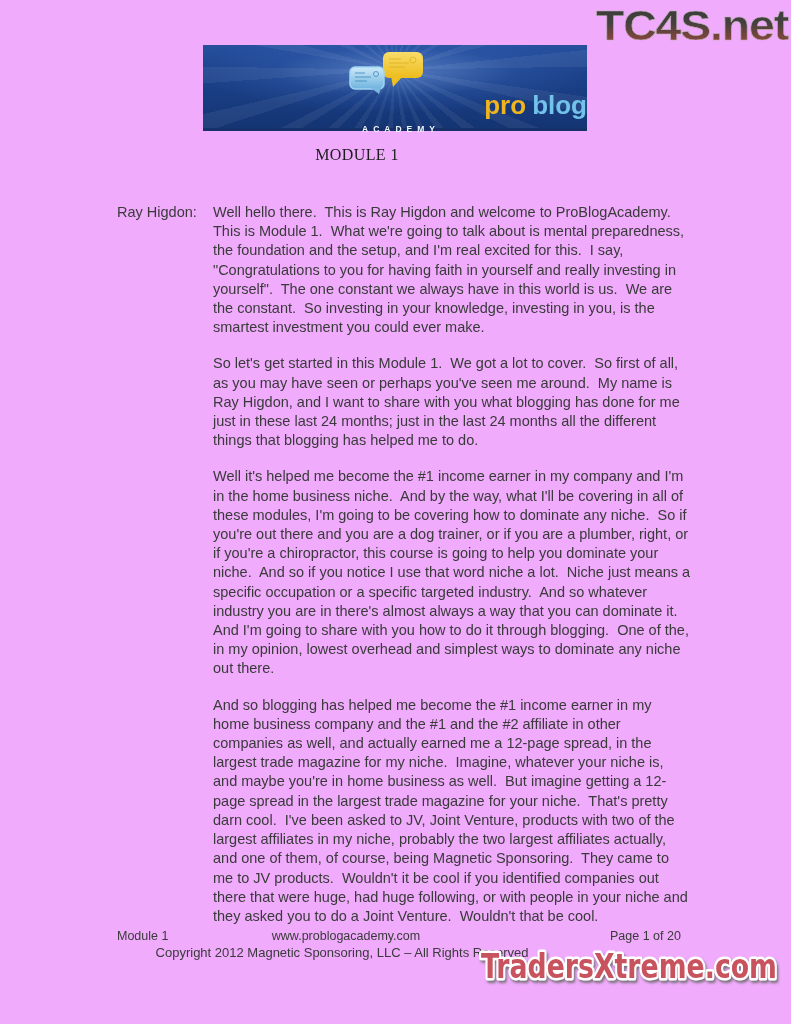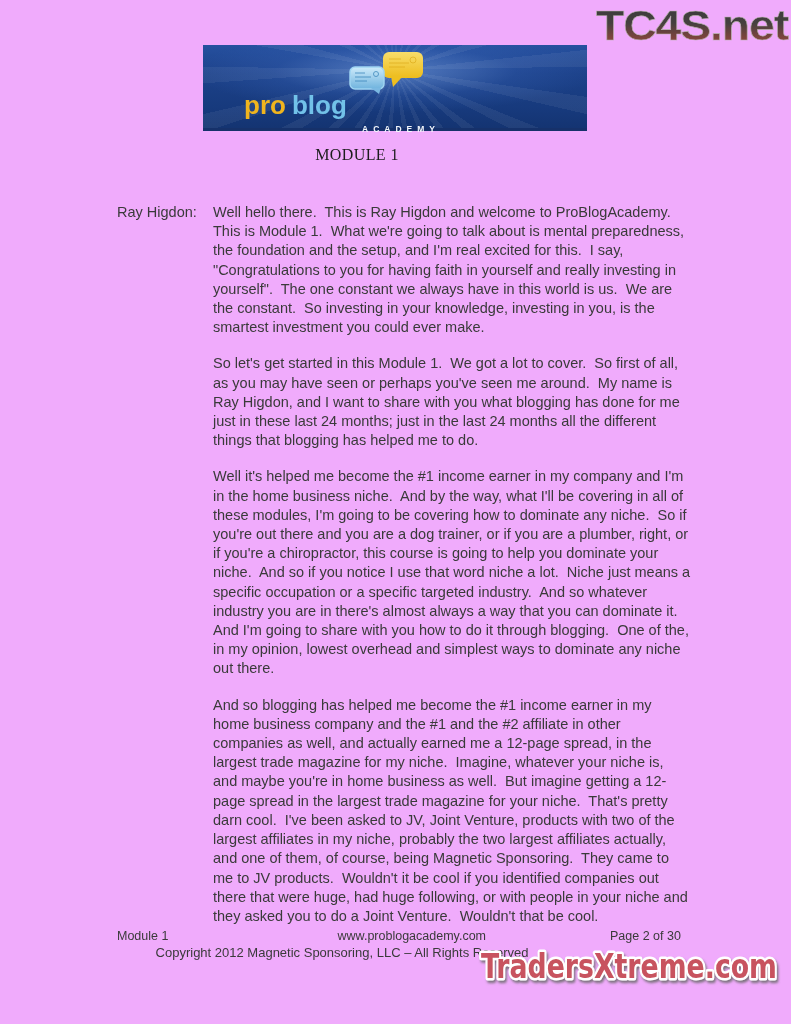--- a/index.html
+++ b/index.html
@@ -19,22 +19,22 @@
       radial-gradient(ellipse 70% 65% at 50% 32%, rgba(130,170,235,0.55) 0%, rgba(60,105,190,0.25) 45%, rgba(20,50,110,0) 75%),
       linear-gradient(180deg,#26509f 0%, #1c4189 35%, #173a7d 75%, #143472 100%);
     border-bottom:3px solid #16316a;
   }
   .banner .rays {
     position:absolute; inset:0;
     background:repeating-conic-gradient(from 0deg at 50% 30%, rgba(255,255,255,0.06) 0deg 5deg, rgba(255,255,255,0) 5deg 14deg);
     pointer-events:none;
   }
   .bubble { position:absolute; }
-  .wordmark { position:absolute; left:0; right:0; top:47px; text-align:left; line-height:1;
-              font-weight:bold; font-size:26px; letter-spacing:0;padding-left:41px; }
+  .wordmark { position:absolute; left:0; right:0; top:47px; text-align:right; line-height:1;
+              font-weight:bold; font-size:26px; letter-spacing:0; }
   .wordmark .pro  { color:#f0b51e; }
   .wordmark .blog { color:#72c2e9; margin-left:6px; }
   .academy { position:absolute; left:12px; right:0; top:73px; text-align:center;
              color:#f2f6fb; font-size:8.5px; letter-spacing:5px; font-weight:bold;margin-top:6px; }
 
   
   .doc-title {
     position:absolute; top:146px; left:117px; width:480px; text-align:center;
     font-family:"Liberation Serif", serif; font-size:16px; color:#1d1d1d; letter-spacing:0.4px;
   }
@@ -45,21 +45,21 @@
   .speaker { position:absolute; left:0; top:0; }
   .paras { margin-left:96px; width:478px; }
   .para { white-space:pre-wrap; margin-bottom:17px; }
 
   
   .dlsub-wrap { position:absolute; left:243px; top:485px; width:300px; height:64px; }
 
   
   .footer-l1 { position:absolute; top:929px; left:0; width:791px; font-size:12.5px; color:#3a3a3a; }
   .footer-left   { position:absolute; left:117px; top:0; }
-  .footer-center { position:absolute; left:206px; top:0; width:280px; text-align:right; }
+  .footer-center { position:absolute; left:206px; top:0; width:280px; text-align:center; }
   .footer-right  { position:absolute; left:610px; top:0; }
   .footer-l2 { position:absolute; top:945px; left:117px; width:450px; text-align:center;
                font-size:13px; color:#3a3a3a; }
 
   
   .traders-wrap { position:absolute; left:473px; top:944px; width:312px; height:47px; }
 </style>
 </head>
 <body>
 
@@ -131,21 +131,21 @@
         <div class="para">So let's get started in this Module 1.  We got a lot to cover.  So first of all, as you may have seen or perhaps you've seen me around.  My name is Ray Higdon, and I want to share with you what blogging has done for me just in these last 24 months; just in the last 24 months all the different things that blogging has helped me to do.</div>
         <div class="para">Well it's helped me become the #1 income earner in my company and I'm in the home business niche.  And by the way, what I'll be covering in all of these modules, I'm going to be covering how to dominate any niche.  So if you're out there and you are a dog trainer, or if you are a plumber, right, or if you're a chiropractor, this course is going to help you dominate your niche.  And so if you notice I use that word niche a lot.  Niche just means a specific occupation or a specific targeted industry.  And so whatever industry you are in there's almost always a way that you can dominate it.  And I'm going to share with you how to do it through blogging.  One of the, in my opinion, lowest overhead and simplest ways to dominate any niche out there.</div>
         <div class="para">And so blogging has helped me become the #1 income earner in my home business company and the #1 and the #2 affiliate in other companies as well, and actually earned me a 12-page spread, in the largest trade magazine for my niche.  Imagine, whatever your niche is, and maybe you're in home business as well.  But imagine getting a 12-page spread in the largest trade magazine for your niche.  That's pretty darn cool.  I've been asked to JV, Joint Venture, products with two of the largest affiliates in my niche, probably the two largest affiliates actually, and one of them, of course, being Magnetic Sponsoring.  They came to me to JV products.  Wouldn't it be cool if you identified companies out there that were huge, had huge following, or with people in your niche and they asked you to do a Joint Venture.  Wouldn't that be cool.</div>
       </div>
   </div>
 
 
   <div class="footer-l1">
     <span class="footer-left">Module 1</span>
     <span class="footer-center">www.problogacademy.com</span>
-    <span class="footer-right">Page 2 of 30</span>
+    <span class="footer-right">Page 1 of 20</span>
   </div>
   <div class="footer-l2">Copyright 2012 Magnetic Sponsoring, LLC – All Rights Reserved</div>
 
   <div class="traders-wrap">
     <svg width="312" height="47" viewBox="0 0 312 47">
       <defs>
         <filter id="trShadow" x="-20%" y="-20%" width="140%" height="160%">
           <feDropShadow dx="1.5" dy="2.5" stdDeviation="1" flood-color="#6b6b6b" flood-opacity="0.85"></feDropShadow>
         </filter>
       </defs>

